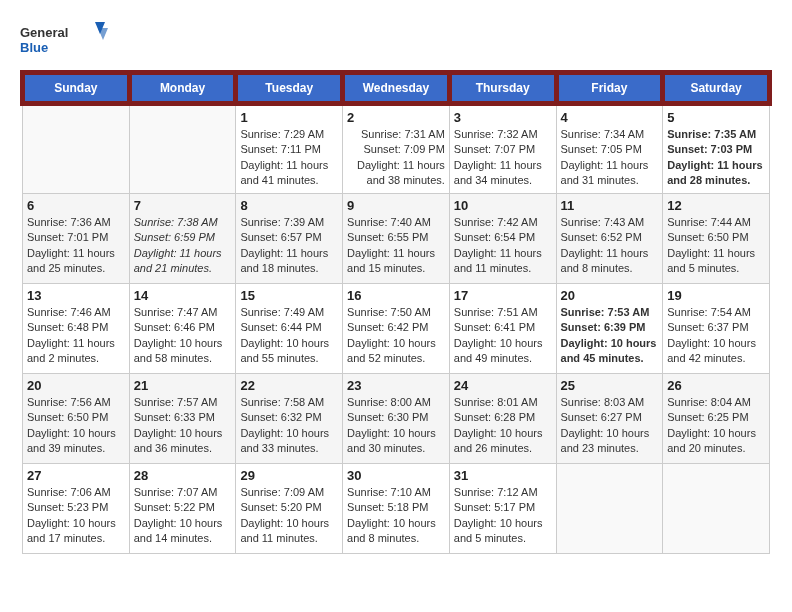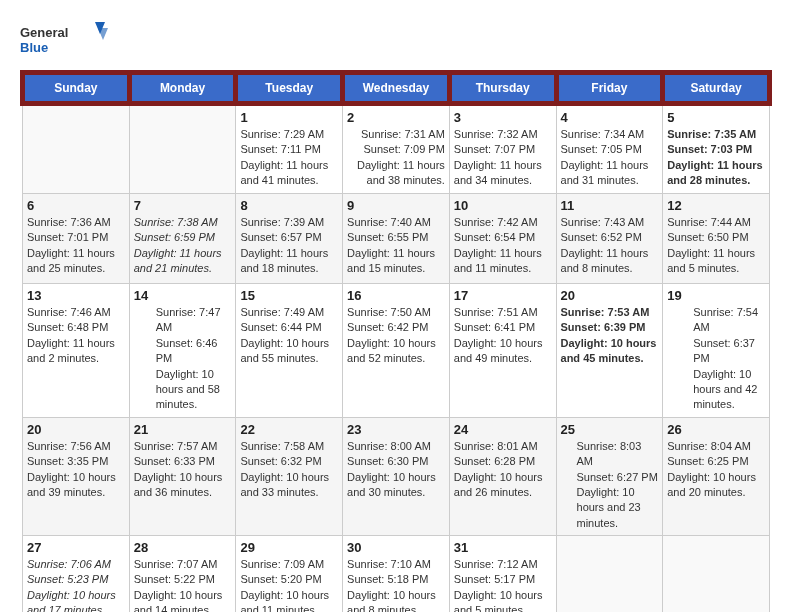--- a/index.html
+++ b/index.html
@@ -185,21 +185,21 @@
       </tr>
       <tr>
         <td>
           <span class="day-num">13</span>
           <div class="day-info" style="white-space: pre-line;">Sunrise: 7:46 AM
 Sunset: 6:48 PM
 Daylight: 11 hours and 2 minutes.</div>
         </td>
         <td>
           <span class="day-num">14</span>
-          <div class="day-info" style="white-space: pre-line; margin-left: 22px;">Sunrise: 7:47 AM
+          <div class="day-info" style="white-space: pre-line;">Sunrise: 7:47 AM
 Sunset: 6:46 PM
 Daylight: 10 hours and 58 minutes.</div>
         </td>
         <td>
           <span class="day-num">15</span>
           <div class="day-info" style="white-space: pre-line;">Sunrise: 7:49 AM
 Sunset: 6:44 PM
 Daylight: 10 hours and 55 minutes.</div>
         </td>
         <td>
@@ -215,30 +215,30 @@
 Daylight: 10 hours and 49 minutes.</div>
         </td>
         <td>
           <span class="day-num">20</span>
           <div class="day-info" style="white-space: pre-line; font-weight: bold;">Sunrise: 7:53 AM
 Sunset: 6:39 PM
 Daylight: 10 hours and 45 minutes.</div>
         </td>
         <td>
           <span class="day-num">19</span>
-          <div class="day-info" style="white-space: pre-line; margin-left: 26px;">Sunrise: 7:54 AM
+          <div class="day-info" style="white-space: pre-line;">Sunrise: 7:54 AM
 Sunset: 6:37 PM
 Daylight: 10 hours and 42 minutes.</div>
         </td>
       </tr>
       <tr>
         <td>
           <span class="day-num">20</span>
           <div class="day-info" style="white-space: pre-line;">Sunrise: 7:56 AM
-Sunset: 3:35 PM
+Sunset: 6:50 PM
 Daylight: 10 hours and 39 minutes.</div>
         </td>
         <td>
           <span class="day-num">21</span>
           <div class="day-info" style="white-space: pre-line;">Sunrise: 7:57 AM
 Sunset: 6:33 PM
 Daylight: 10 hours and 36 minutes.</div>
         </td>
         <td>
           <span class="day-num">22</span>
@@ -253,35 +253,35 @@
 Daylight: 10 hours and 30 minutes.</div>
         </td>
         <td>
           <span class="day-num">24</span>
           <div class="day-info" style="white-space: pre-line;">Sunrise: 8:01 AM
 Sunset: 6:28 PM
 Daylight: 10 hours and 26 minutes.</div>
         </td>
         <td>
           <span class="day-num">25</span>
-          <div class="day-info" style="white-space: pre-line; margin-left: 16px;">Sunrise: 8:03 AM
+          <div class="day-info" style="white-space: pre-line;">Sunrise: 8:03 AM
 Sunset: 6:27 PM
 Daylight: 10 hours and 23 minutes.</div>
         </td>
         <td>
           <span class="day-num">26</span>
           <div class="day-info" style="white-space: pre-line;">Sunrise: 8:04 AM
 Sunset: 6:25 PM
 Daylight: 10 hours and 20 minutes.</div>
         </td>
       </tr>
       <tr>
         <td>
           <span class="day-num">27</span>
-          <div class="day-info" style="white-space: pre-line; font-style: italic;">Sunrise: 7:06 AM
+          <div class="day-info" style="white-space: pre-line;">Sunrise: 7:06 AM
 Sunset: 5:23 PM
 Daylight: 10 hours and 17 minutes.</div>
         </td>
         <td>
           <span class="day-num">28</span>
           <div class="day-info" style="white-space: pre-line;">Sunrise: 7:07 AM
 Sunset: 5:22 PM
 Daylight: 10 hours and 14 minutes.</div>
         </td>
         <td>

